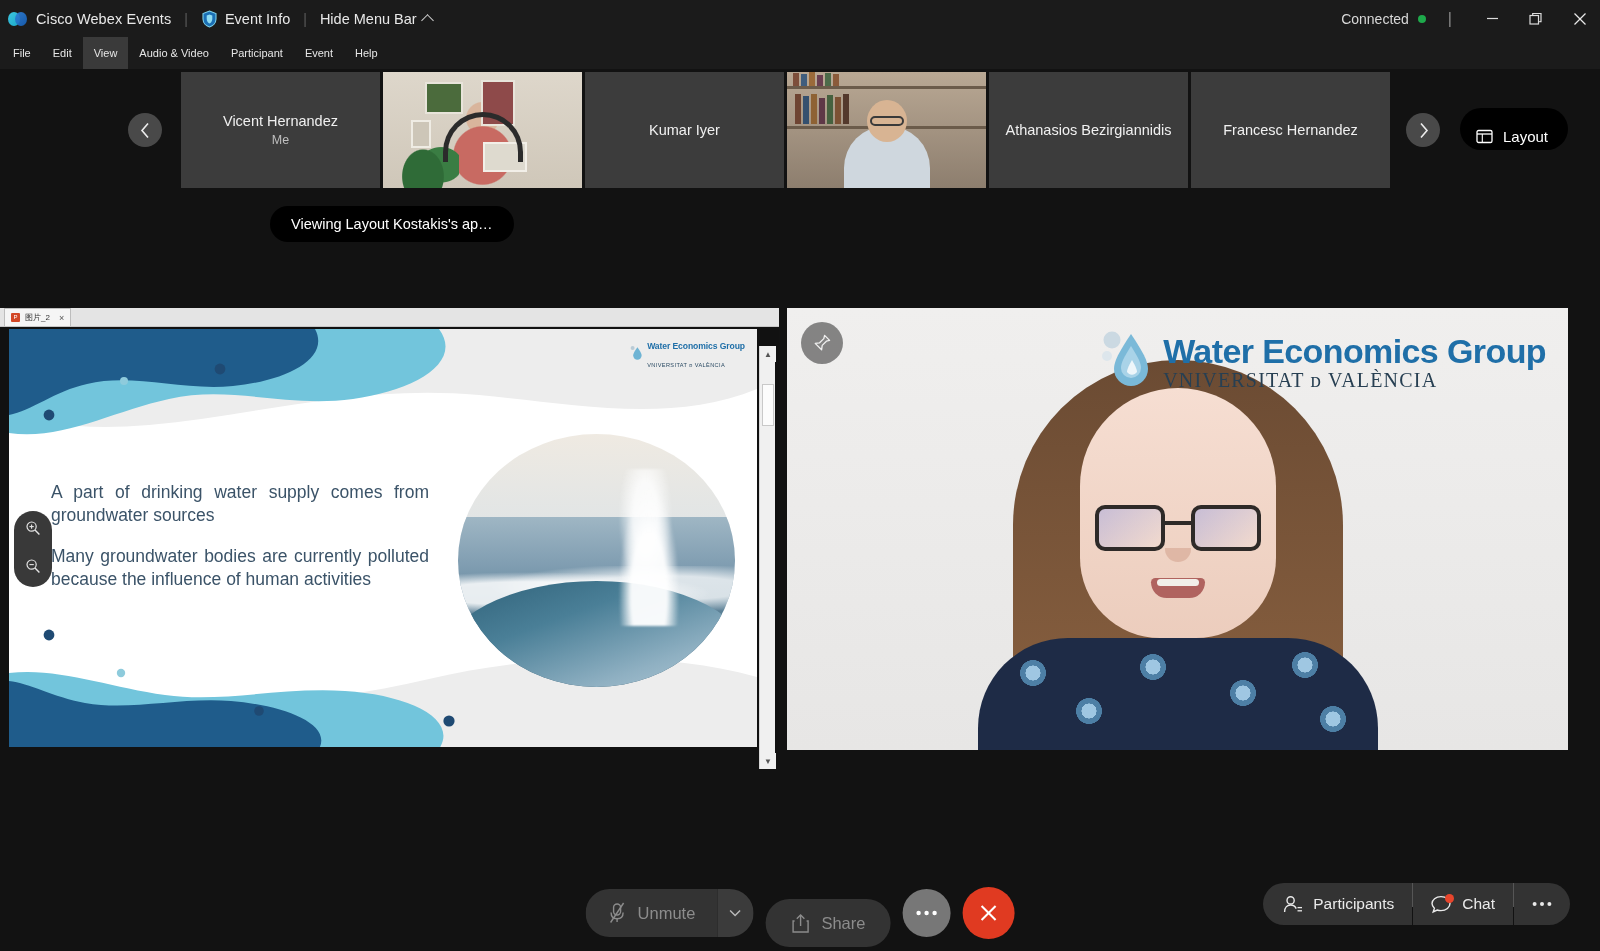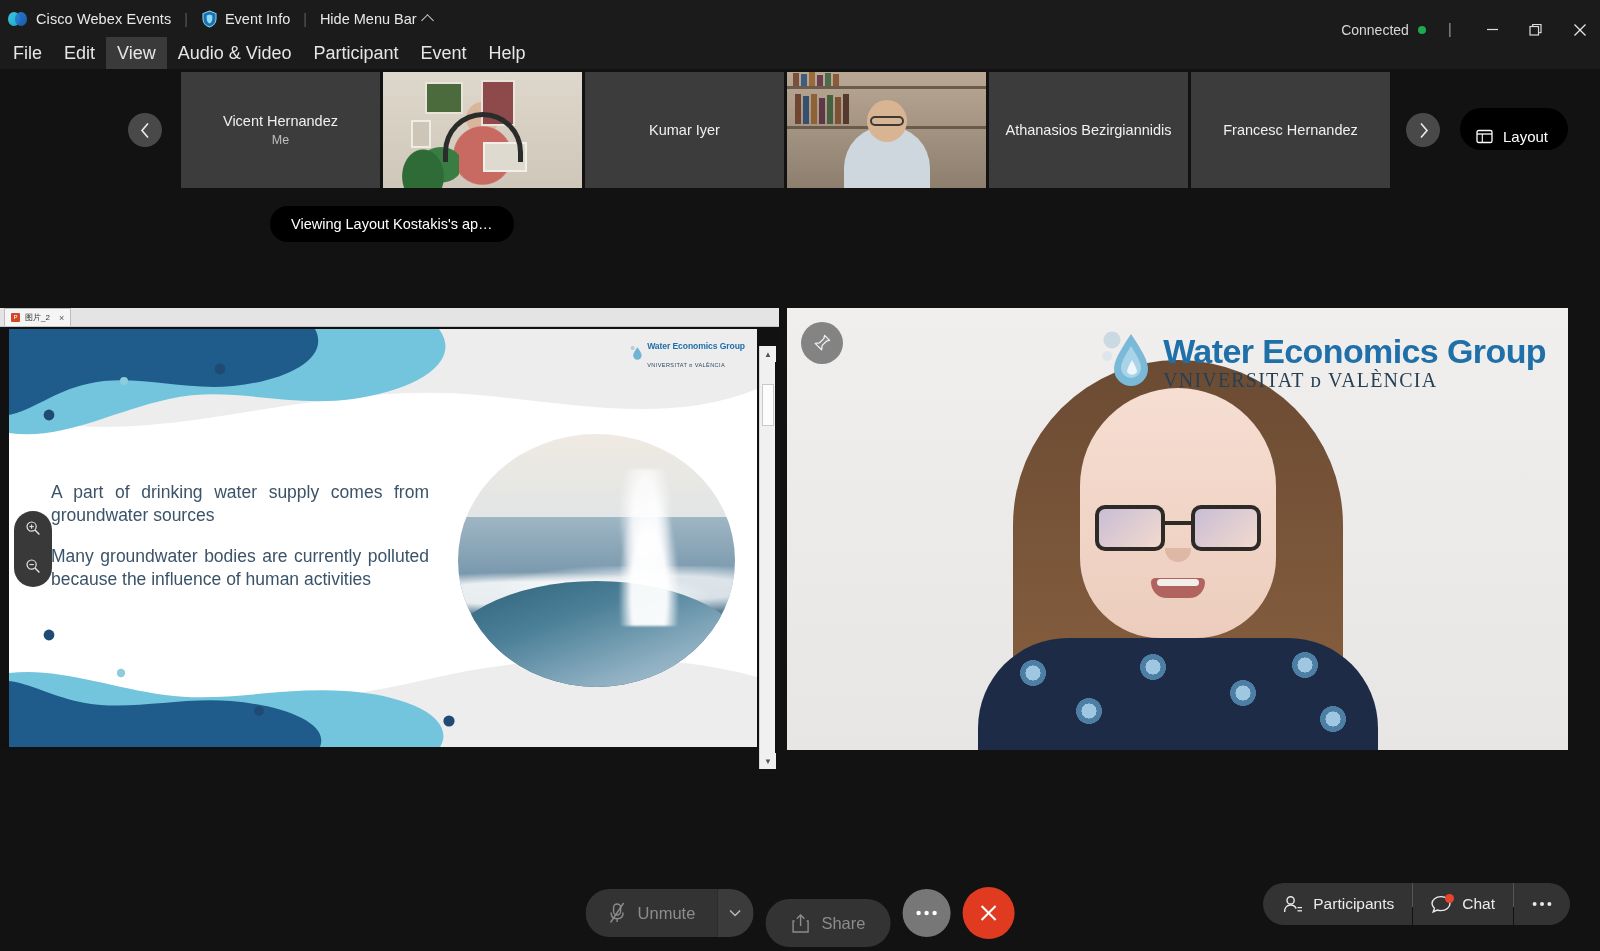--- a/index.html
+++ b/index.html
@@ -26,31 +26,31 @@
   .webex-logo .b1 { left: 0; background: linear-gradient(135deg,#3ec6e0,#1aa8c9); }
   .webex-logo .b2 { left: 7px; background: linear-gradient(135deg,#2f7fd6,#1660b8); opacity: .92; }
   .tb-title { font-size: 14.5px; color: #e8e8e8; letter-spacing: .1px; }
   .tb-sep { color: #5a5a5a; margin: 0 13px; font-size: 14px; }
   .tb-eventinfo { display: flex; align-items: center; gap: 7px; font-size: 14.5px; color: #e8e8e8; }
   .shield { width: 17px; height: 18px; display:block; }
   .tb-hide { font-size: 14.5px; color: #e8e8e8; display:flex; align-items:center; gap:6px; }
   .chev-up { display:inline-block; width:9px; height:9px; border-left:1.6px solid #cfcfcf; border-top:1.6px solid #cfcfcf; transform: rotate(45deg); position: relative; top:2px; }
 
   .tb-right {
-    position: absolute; right: 0; top: 11px; height: 37px; display: flex; align-items: center; gap: 4px;
+    position: absolute; right: 0; top: 0; height: 37px; display: flex; align-items: center; gap: 4px;
   }
   .connected { font-size: 14px; color: #d8d8d8; display: flex; align-items: center; gap: 9px; margin-right: 18px;}
   .dot-green { width: 8px; height: 8px; border-radius: 50%; background: #1ea94b; display: inline-block; }
   .tb-pipe { color: #8a8a8a; font-size: 16px; margin-right: 16px; }
   .winbtn { width: 40px; height: 37px; display: flex; align-items: center; justify-content: center; color: #dcdcdc; }
   .winbtn svg { display:block; }
 
   
   .menubar { position: absolute; top: 37px; left: 0; width: 1600px; height: 32px; background: #1b1b1b; display: flex; align-items: center; padding-left: 2px;}
-  .menuitem { font-size: 18px; color: #e6e6e6; padding: 6px 11px; height: 32px; display:flex; align-items:center; }
+  .menuitem { font-size: 11px; color: #e6e6e6; padding: 6px 11px; height: 32px; display:flex; align-items:center; }
   .menuitem.active { background: #3a3a3a; }
 
   
   .filmstrip { position: absolute; top: 69px; left: 0; width: 1600px; height: 122px; background: #121212; }
   .strip-nav {
     position: absolute; top: 44px; width: 34px; height: 34px; border-radius: 50%;
     background: #494949; display: flex; align-items: center; justify-content: center; color: #ededed;
   }
   .strip-nav.prev { left: 128px; }
   .strip-nav.next { right: 160px; }

